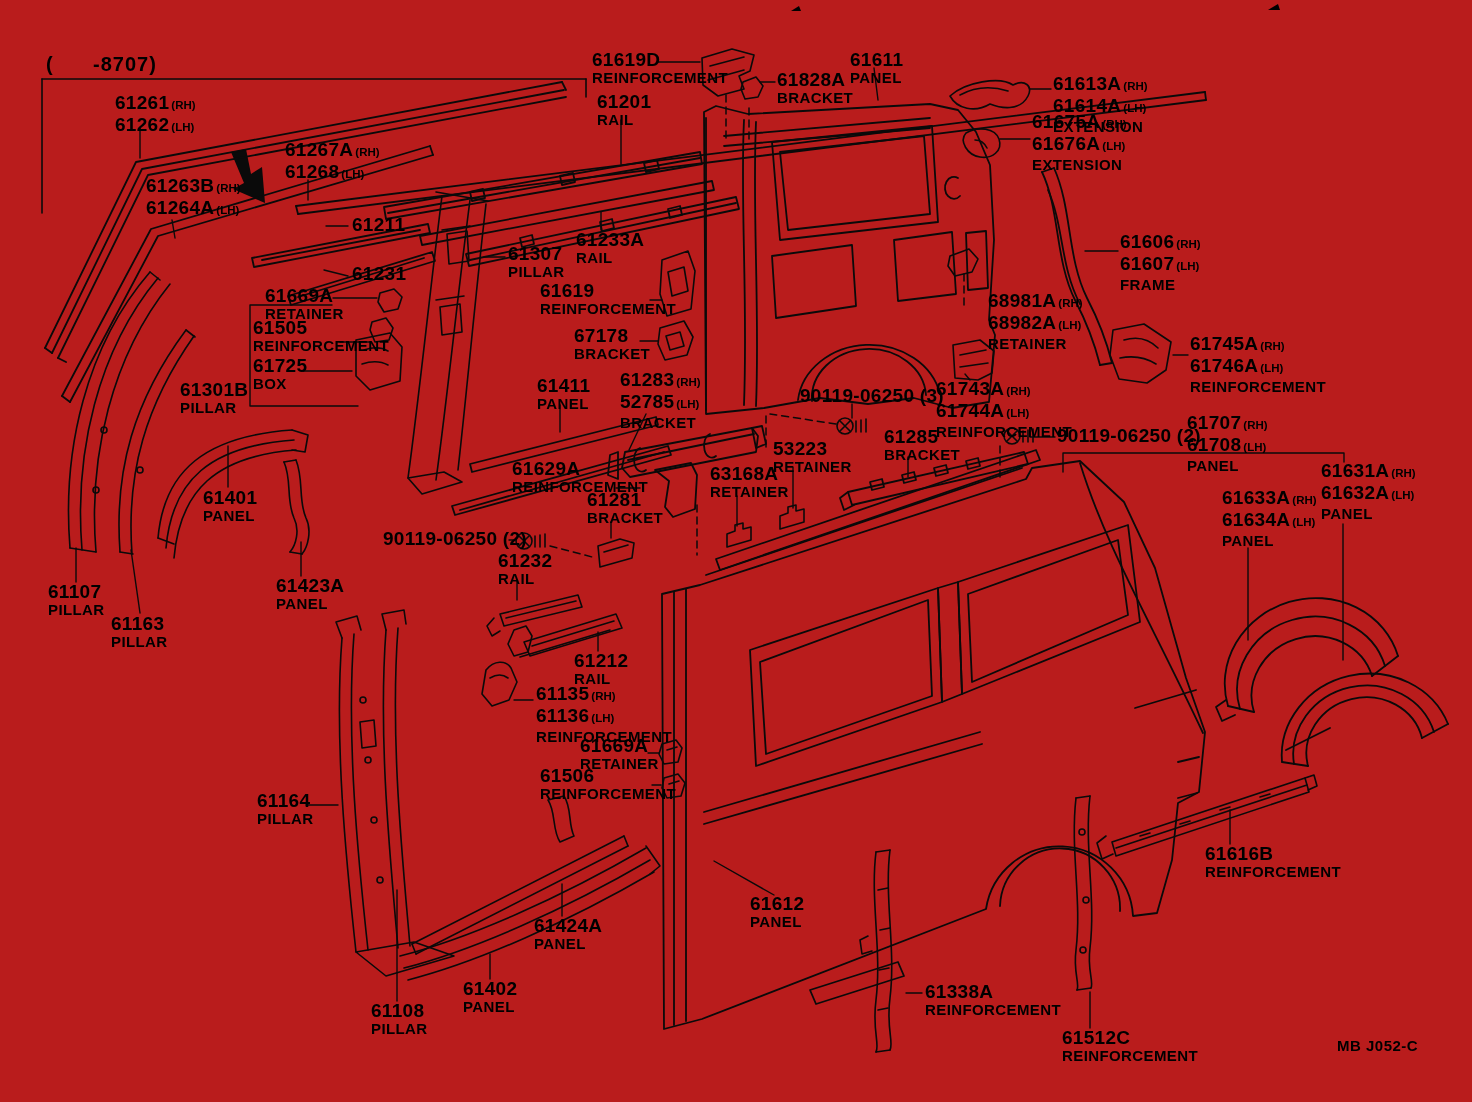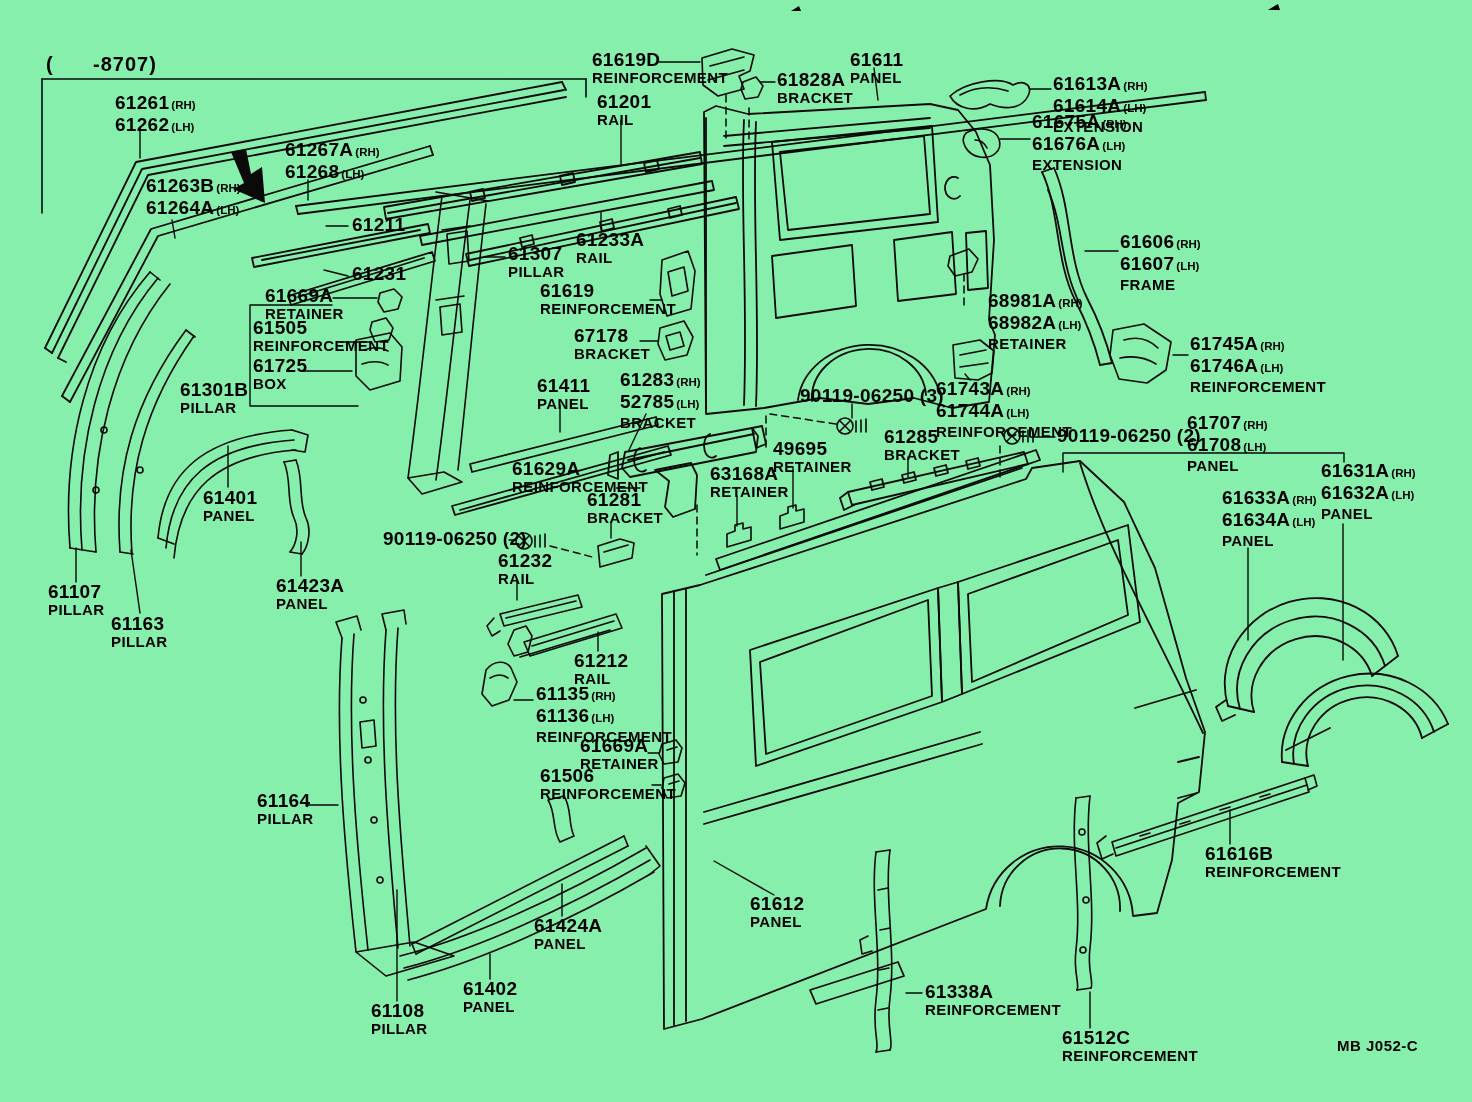--- a/index.html
+++ b/index.html
@@ -1,16 +1,16 @@
 <!DOCTYPE html>
 <html><head>
 <meta charset="utf-8">
 <style>
   html,body{margin:0;padding:0;background:#fff;}
-  #page{position:relative;width:1472px;height:1102px;background:#86efac;overflow:hidden;
+  #page{position:relative;width:1472px;height:1102px;background:#b91c1c;overflow:hidden;
         font-family:"Liberation Sans","DejaVu Sans",sans-serif;color:#000;}
   #art{position:absolute;left:0;top:0;}
   .lbl{position:absolute;white-space:nowrap;}
   .row{display:flex;align-items:baseline;line-height:19px;}
   .num{font-weight:bold;font-size:19px;letter-spacing:.3px;}
   .side{font-weight:bold;font-size:11.5px;margin-left:2px;}
   .desc{font-weight:bold;font-size:15px;line-height:13px;letter-spacing:.4px;margin-top:2px;}
   .note{position:absolute;font-weight:bold;font-size:20px;white-space:pre;letter-spacing:1px;}
   .plate{position:absolute;font-weight:bold;font-size:15px;letter-spacing:.5px;}
 </style>
@@ -588,21 +588,21 @@
         <div class="desc">PANEL</div>
       </div>
       <div class="lbl" style="left: 884px; top: 427px;">
         <div class="row">
           <span class="num">61285</span>
         </div>
         <div class="desc">BRACKET</div>
       </div>
       <div class="lbl" style="left: 773px; top: 439px;">
         <div class="row">
-          <span class="num">49695</span>
+          <span class="num">53223</span>
         </div>
         <div class="desc">RETAINER</div>
       </div>
       <div class="lbl" style="left: 710px; top: 464px;">
         <div class="row">
           <span class="num">63168A</span>
         </div>
         <div class="desc">RETAINER</div>
       </div>
       <div class="lbl" style="left: 512px; top: 459px;">

